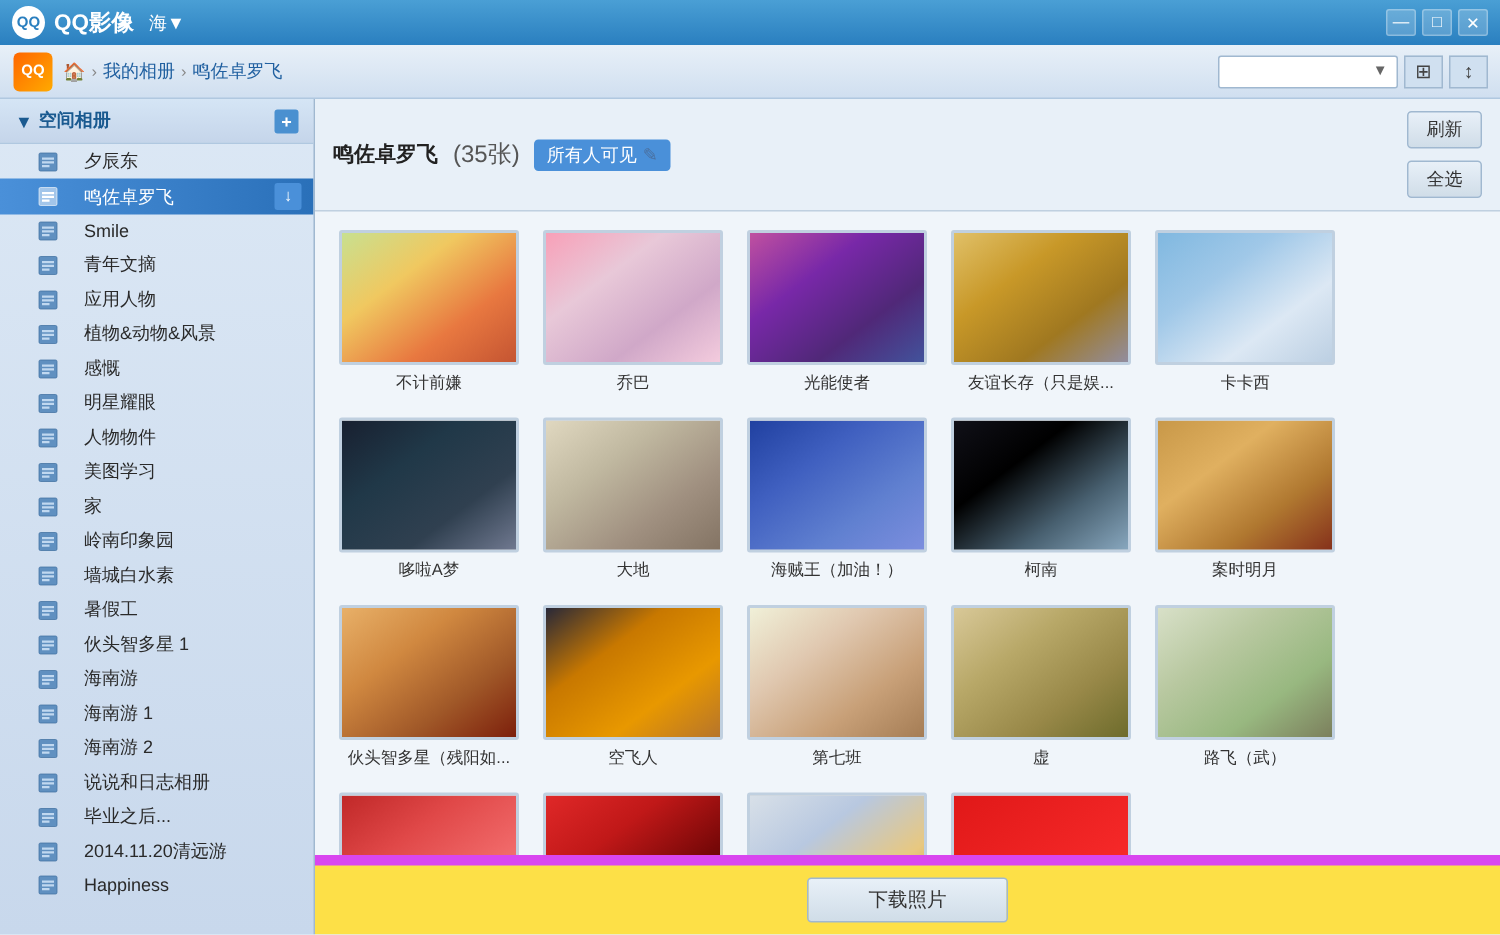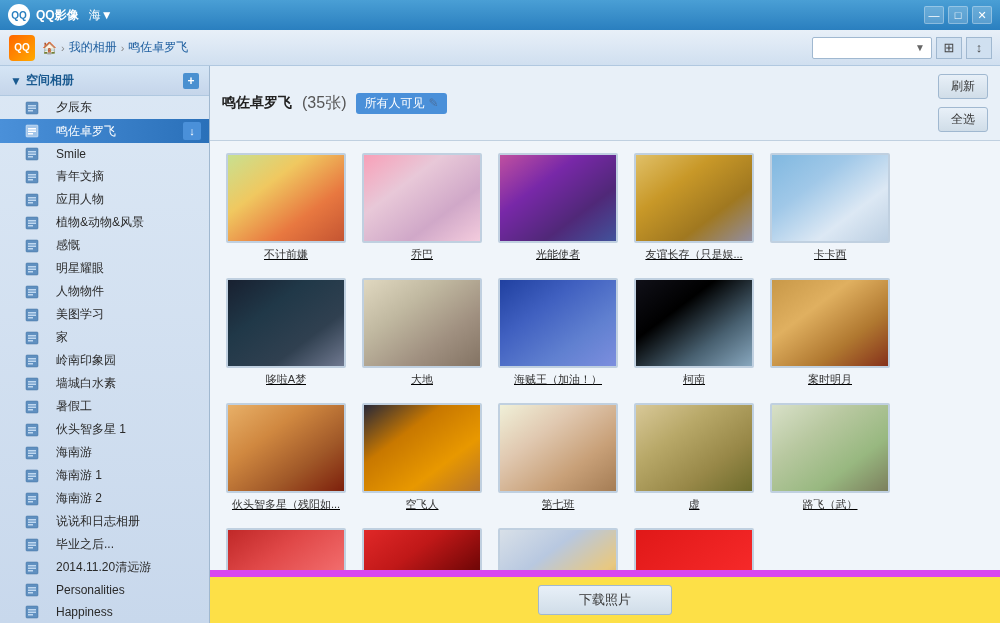--- a/index.html
+++ b/index.html
@@ -10,21 +10,21 @@
       height: 30px;
       background: linear-gradient(to bottom, #4a9fd5, #2a7fbf);
       display: flex;
       align-items: center;
       justify-content: space-between;
       padding: 0 8px;
       color: white;
     }
     .title-bar-left { display: flex; align-items: center; gap: 6px; }
     .title-logo { width: 22px; height: 22px; background: #fff; border-radius: 50%; display: flex; align-items: center; justify-content: center; font-size: 10px; font-weight: bold; color: #2a7fbf; }
-    .title-text { font-size: 12px; font-weight: bold; color: white; }
+    .title-text { font-size: 15px; font-weight: bold; color: white; }
     .title-controls { display: flex; gap: 4px; }
     .title-btn { width: 20px; height: 18px; background: rgba(255,255,255,0.2); border: 1px solid rgba(255,255,255,0.3); border-radius: 2px; display: flex; align-items: center; justify-content: center; cursor: pointer; color: white; font-size: 11px; }
 
     
     .toolbar {
       height: 36px;
       background: linear-gradient(to bottom, #e8f0f8, #d0dff0);
       border-bottom: 1px solid #b0c8e0;
       display: flex;
       align-items: center;
@@ -137,21 +137,20 @@
       flex-wrap: wrap;
       gap: 16px;
       align-content: flex-start;
     }
     .photo-item {
       display: flex;
       flex-direction: column;
       align-items: center;
       gap: 4px;
       cursor: pointer;
-      text-decoration: underline;
     }
     .photo-thumb {
       width: 120px;
       height: 90px;
       border: 2px solid #c0d0e0;
       border-radius: 2px;
       overflow: hidden;
       position: relative;
       background: #ddd;
     }
@@ -471,31 +470,20 @@
         </div>
         <div class="sidebar-item sub">
           <span class="sidebar-item-icon">
             <svg width="14" height="14" viewBox="0 0 14 14">
               <rect x="1" y="1" width="12" height="12" rx="1" fill="#6090c0" stroke="#4070a0" stroke-width="0.5"></rect>
               <rect x="3" y="4" width="8" height="1.5" fill="#c0d8f0"></rect>
               <rect x="3" y="6.5" width="8" height="1.5" fill="#c0d8f0"></rect>
               <rect x="3" y="9" width="5" height="1.5" fill="#c0d8f0"></rect>
             </svg>
           </span>
-          <span class="sidebar-item-label">Personalities</span>
-        </div>
-        <div class="sidebar-item sub">
-          <span class="sidebar-item-icon">
-            <svg width="14" height="14" viewBox="0 0 14 14">
-              <rect x="1" y="1" width="12" height="12" rx="1" fill="#6090c0" stroke="#4070a0" stroke-width="0.5"></rect>
-              <rect x="3" y="4" width="8" height="1.5" fill="#c0d8f0"></rect>
-              <rect x="3" y="6.5" width="8" height="1.5" fill="#c0d8f0"></rect>
-              <rect x="3" y="9" width="5" height="1.5" fill="#c0d8f0"></rect>
-            </svg>
-          </span>
           <span class="sidebar-item-label">Happiness</span>
         </div>
       </div>
   </div>
 
   <div class="content-area">
 
     <div class="content-header">
       <span class="album-title">鸣佐卓罗飞</span>
       <span class="album-count">(35张)</span>

